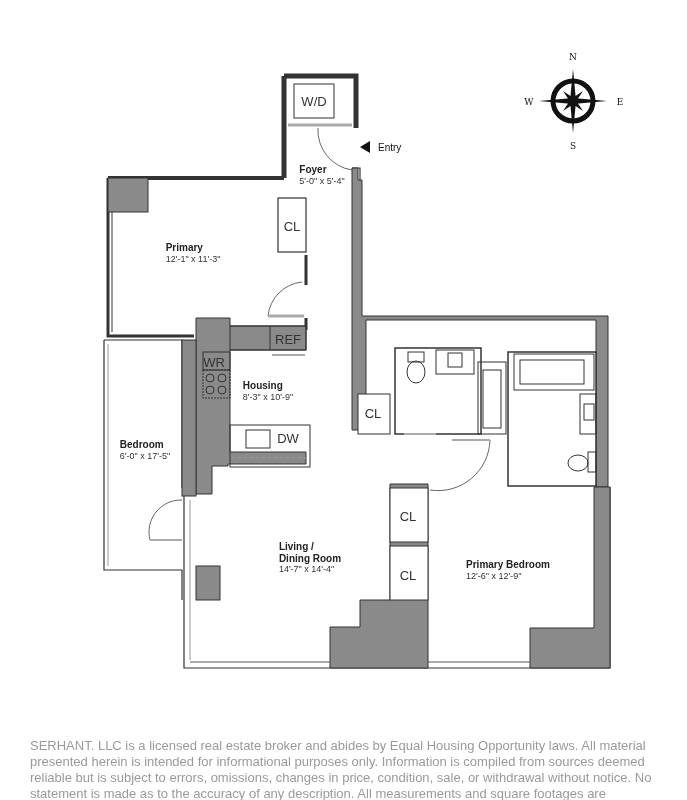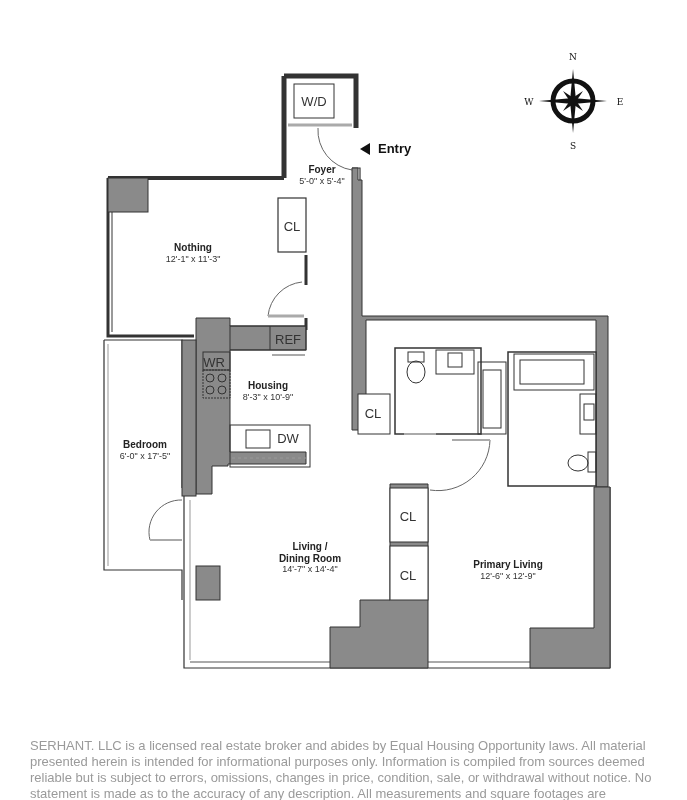--- a/index.html
+++ b/index.html
@@ -1,25 +1,25 @@
 <!DOCTYPE html>
 <html><head>
 <meta charset="utf-8">
 <style>
   html, body { margin:0; padding:0; background:#ffffff; }
   body { width:687px; height:800px; position:relative; overflow:hidden; font-family:"Liberation Sans", sans-serif; }
   #plan { position:absolute; left:0; top:0; width:687px; height:800px; }
-  .lbl { position:absolute; text-align:center; color:#222; line-height:1.15; transform:translateX(-50%); white-space:nowrap; }
+  .lbl { position:absolute; color:#222; line-height:1.15; transform:translateX(-50%); white-space:nowrap; }
   .lbl .name { font-weight:bold; font-size:10px; }
   .lbl .dim { font-size:9px; color:#333; }
   .fix { position:absolute; font-size:13px; color:#333; transform:translate(-50%,-50%); }
   .compass-letter { position:absolute; font-family:"DejaVu Serif", serif; font-size:9px; color:#111; transform:translate(-50%,-50%); }
   .entry { position:absolute; left:360px; top:141px; display:flex; align-items:center; gap:8px; }
   .entry .arrow { width:0; height:0; border-top:6px solid transparent; border-bottom:6px solid transparent; border-right:10px solid #111; }
-  .entry .txt { font-size:13px; font-weight:bold; color:#111; }
+  .entry .txt { font-size:10px; font-weight:normal; color:#111; }
   .disclaimer { position:absolute; left:30px; top:738px; width:630px; font-size:13px; line-height:1.22; color:#9a9a9a; }
 </style>
 </head>
 <body>
 
 <svg id="plan" viewBox="0 0 687 800" xmlns="http://www.w3.org/2000/svg">
   <g fill="none" stroke="#333" stroke-width="1.2">
 
     <path d="M284,76 H356 V128 M284,76 V178" stroke-width="5"></path>
     <rect x="294" y="84" width="40" height="34" stroke-width="1"></rect>
@@ -126,34 +126,34 @@
 <span class="fix" style="left:288px;top:438px">DW</span>
 <span class="fix" style="left:373px;top:413px">CL</span>
 <span class="fix" style="left:408px;top:516px">CL</span>
 <span class="fix" style="left:408px;top:575px">CL</span>
 
 <div class="lbl" style="left:322px;top:164px">
   <div class="name">Foyer</div>
   <div class="dim">5'-0" x 5'-4"</div>
 </div>
 <div class="lbl" style="left:193px;top:242px">
-  <div class="name">Nothing</div>
+  <div class="name">Primary</div>
   <div class="dim">12'-1" x 11'-3"</div>
 </div>
 <div class="lbl" style="left:268px;top:380px">
   <div class="name">Housing</div>
   <div class="dim">8'-3" x 10'-9"</div>
 </div>
 <div class="lbl" style="left:145px;top:439px">
   <div class="name">Bedroom</div>
   <div class="dim">6'-0" x 17'-5"</div>
 </div>
 <div class="lbl" style="left:310px;top:541px">
   <div class="name">Living /</div>
   <div class="name">Dining Room</div>
   <div class="dim">14'-7" x 14'-4"</div>
 </div>
 <div class="lbl" style="left:508px;top:559px">
-  <div class="name">Primary Living</div>
+  <div class="name">Primary Bedroom</div>
   <div class="dim">12'-6" x 12'-9"</div>
 </div>
 
 <div class="disclaimer">SERHANT. LLC is a licensed real estate broker and abides by Equal Housing Opportunity laws. All material presented herein is intended for informational purposes only. Information is compiled from sources deemed reliable but is subject to errors, omissions, changes in price, condition, sale, or withdrawal without notice. No statement is made as to the accuracy of any description. All measurements and square footages are approximate. This is not intended to solicit property already listed. Nothing herein shall be construed as legal, accounting or other professional advice outside the realm of real estate brokerage.</div>
 
 </body></html>

